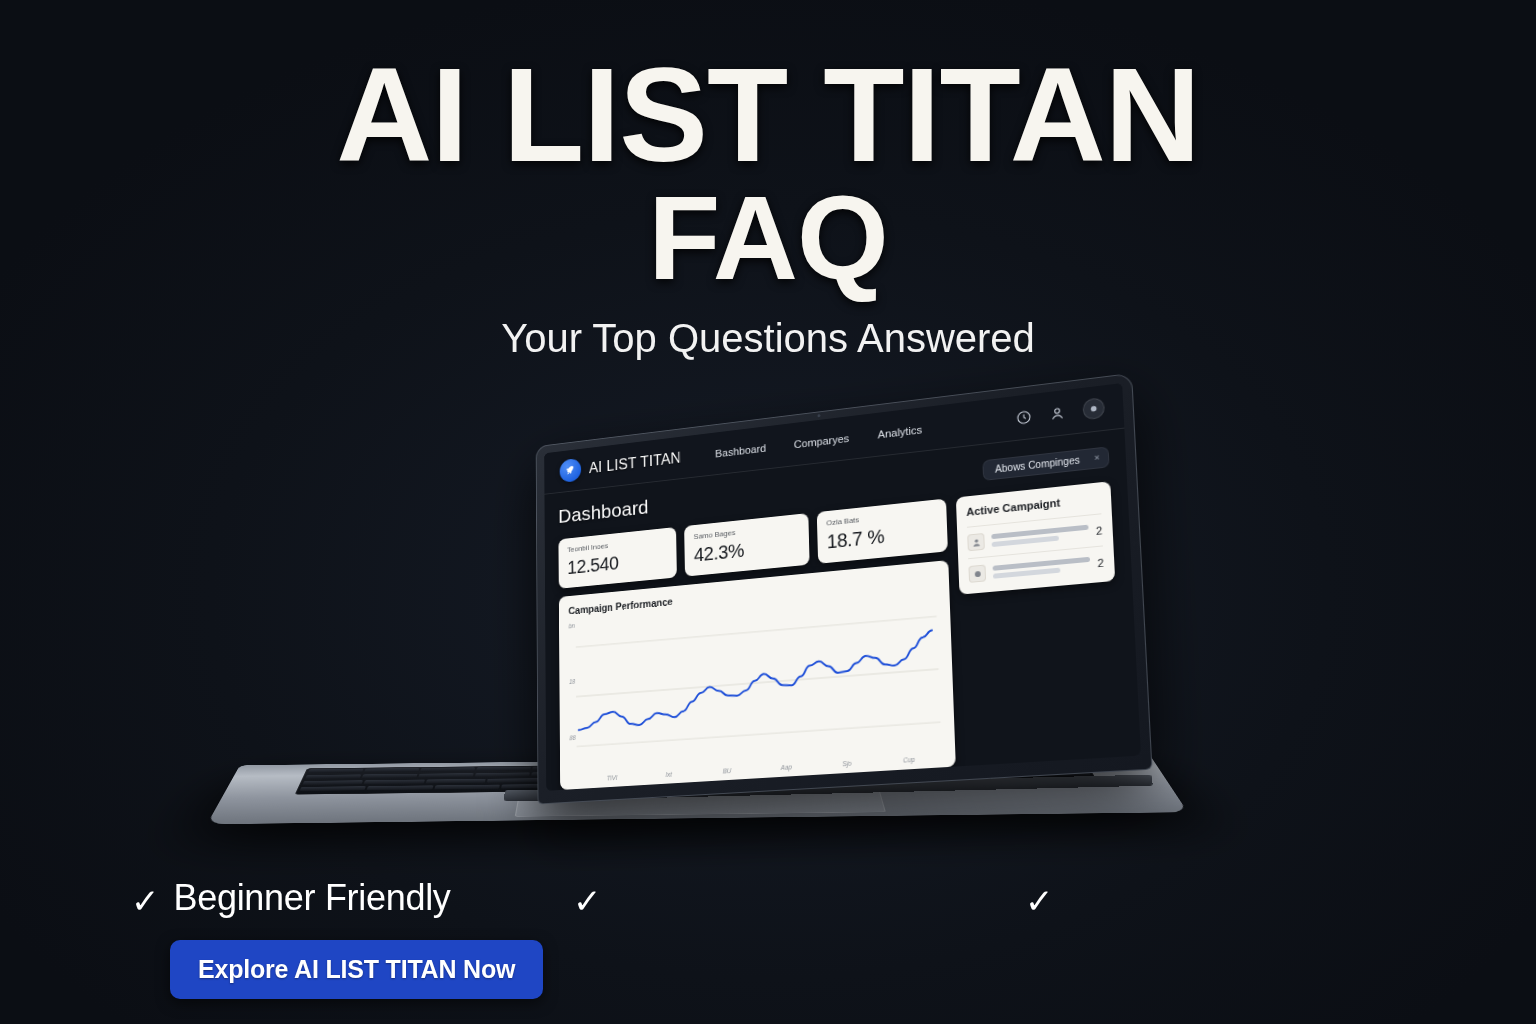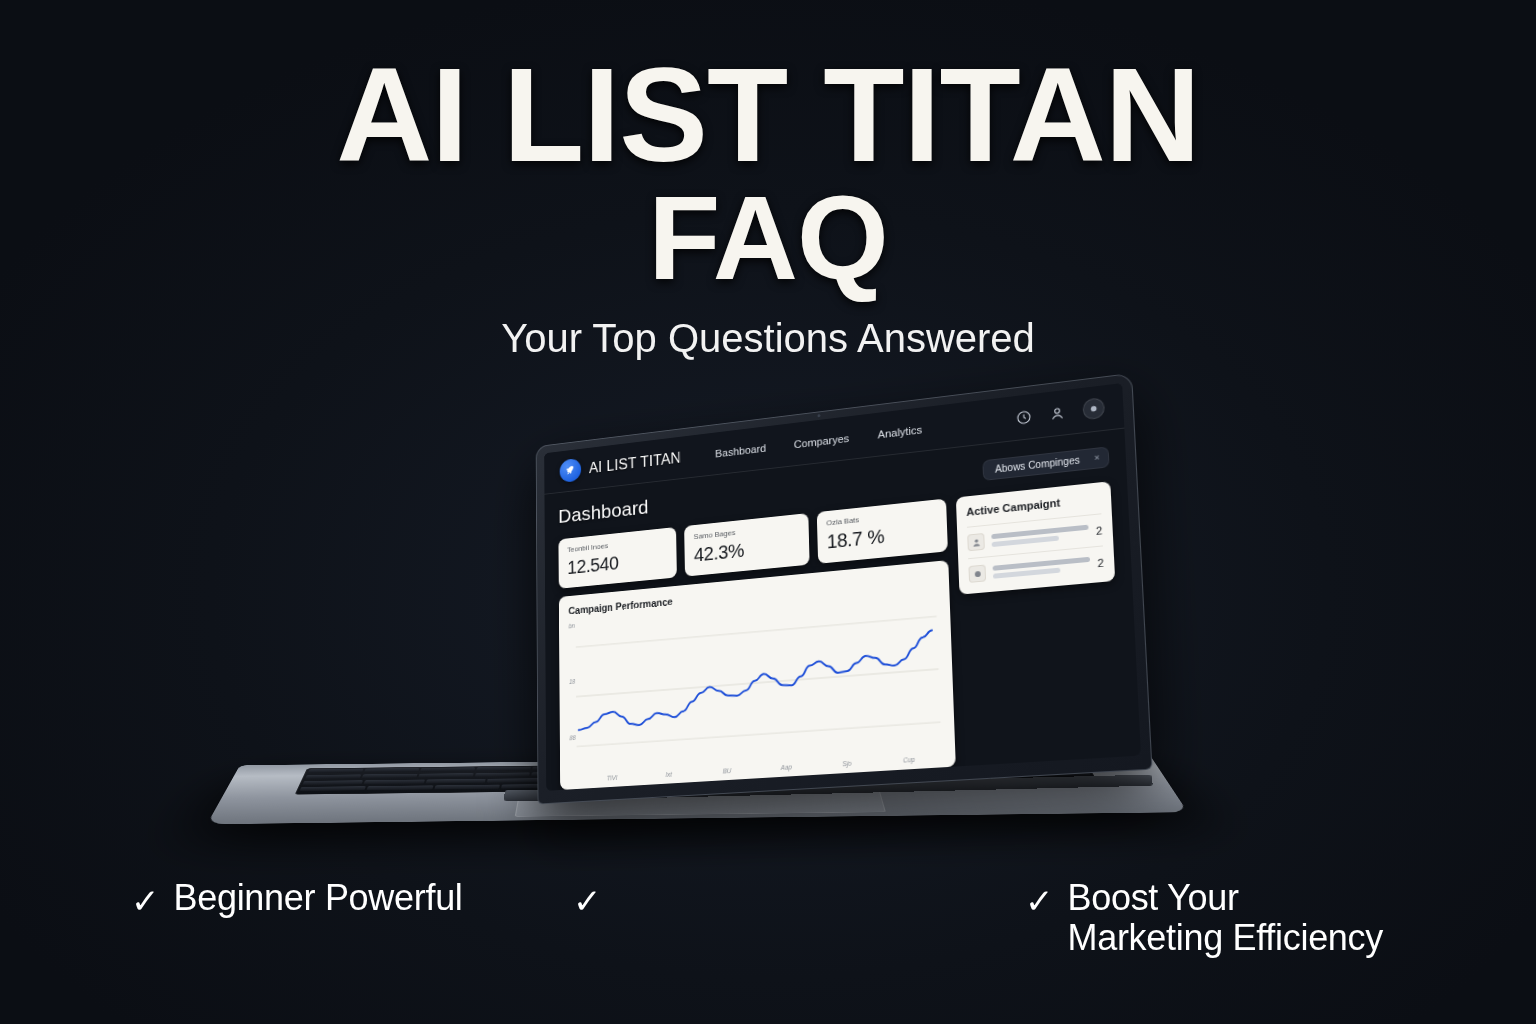--- a/index.html
+++ b/index.html
@@ -386,26 +386,25 @@
           </div>
 
         </div>
       </div>
     </div>
   </div>
 
   <div class="features">
     <div class="feat f1">
       <span class="chk">✓</span>
-      <span class="txt">Beginner Powerful</span>
+      <span class="txt">Beginner Friendly</span>
     </div>
     <div class="feat f2">
       <span class="chk">✓</span>
     </div>
     <div class="feat f3">
       <span class="chk">✓</span>
-      <span class="txt" style="white-space:pre-line">Boost Your
-Marketing Efficiency</span>
     </div>
   </div>
 
+  <button class="cta">Explore AI LIST TITAN Now</button>
 
 </div>
 
 </body></html>

